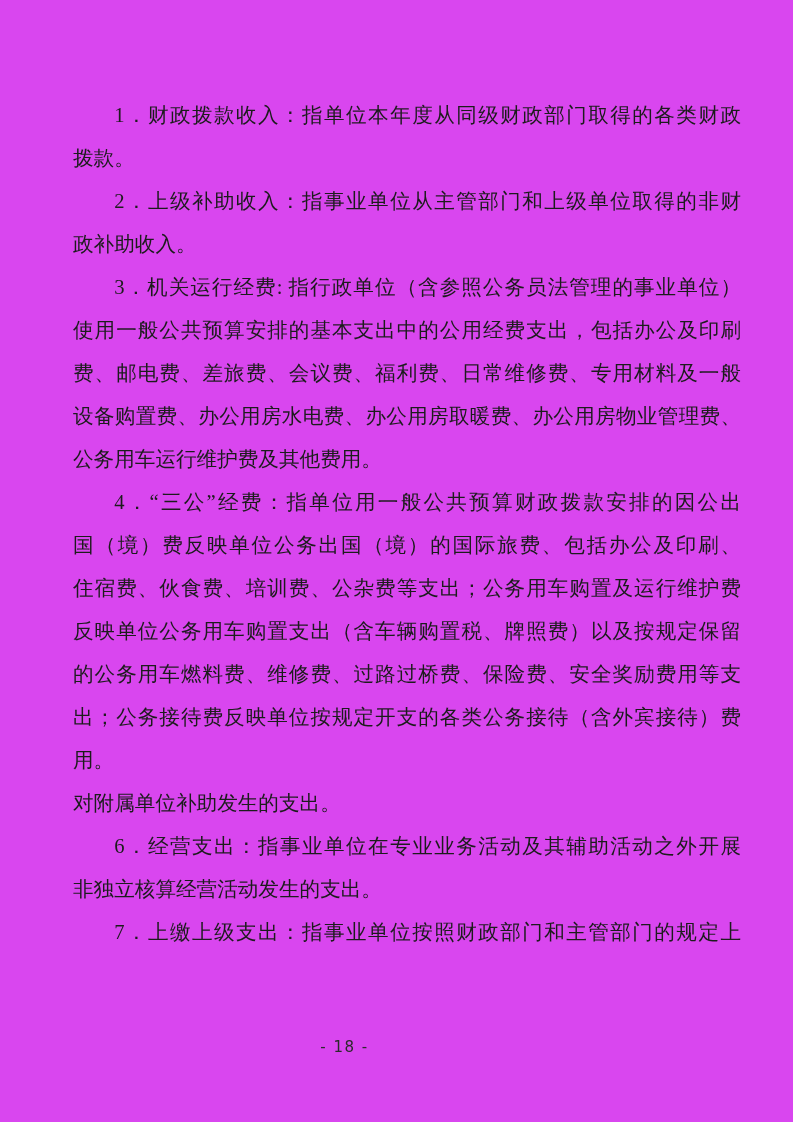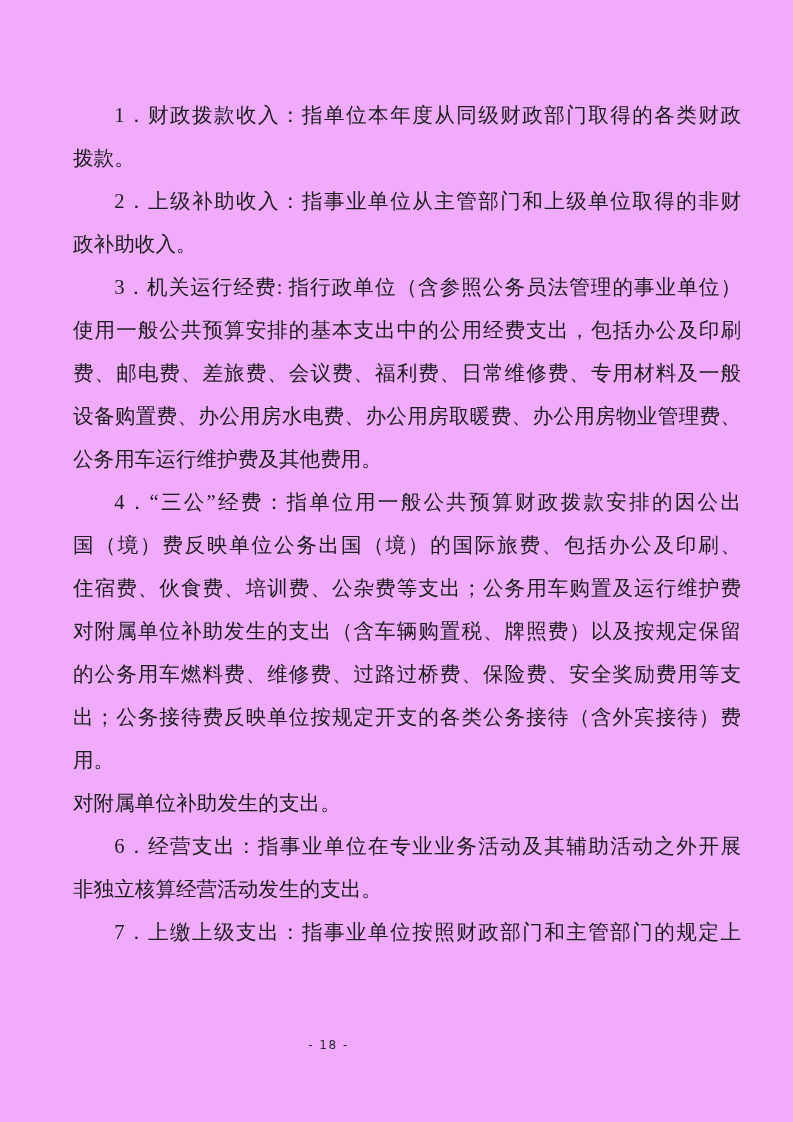--- a/index.html
+++ b/index.html
@@ -4,21 +4,21 @@
 <style>
   html, body {
     margin: 0;
     padding: 0;
     background: #ffffff;
   }
   .page {
     position: relative;
     width: 793px;
     height: 1122px;
-    background: #f0abfc;
+    background: #d946ef;
     box-sizing: border-box;
     padding: 94px 80px 0 73px;
     overflow: hidden;
     font-family: "Liberation Serif", serif;
   }
   .doc-body {
     width: 668px;
   }
   .line {
     width: 668px;
@@ -33,24 +33,24 @@
   }
   .line.first {
     text-indent: 2em;
   }
   .line.lastline {
     text-align-last: left;
   }
   .footer {
     position: absolute;
     top: 1038px;
-    left: 0;
+    left: 16px;
     width: 657px;
     text-align: center;
-    font-size: 12px;
+    font-size: 15px;
     letter-spacing: 1.5px;
     color: #2a2a2a;
     font-family: "DejaVu Sans", sans-serif;
   }
 </style>
 </head>
 <body>
 
 <div class="page">
   <div class="doc-body">
@@ -59,21 +59,21 @@
       <div class="line first">2．上级补助收入：指事业单位从主管部门和上级单位取得的非财</div>
       <div class="line lastline">政补助收入。</div>
       <div class="line first">3．机关运行经费: 指行政单位（含参照公务员法管理的事业单位）</div>
       <div class="line">使用一般公共预算安排的基本支出中的公用经费支出，包括办公及印刷</div>
       <div class="line">费、邮电费、差旅费、会议费、福利费、日常维修费、专用材料及一般</div>
       <div class="line">设备购置费、办公用房水电费、办公用房取暖费、办公用房物业管理费、</div>
       <div class="line lastline">公务用车运行维护费及其他费用。</div>
       <div class="line first">4．“三公”经费：指单位用一般公共预算财政拨款安排的因公出</div>
       <div class="line">国（境）费反映单位公务出国（境）的国际旅费、包括办公及印刷、</div>
       <div class="line">住宿费、伙食费、培训费、公杂费等支出；公务用车购置及运行维护费</div>
-      <div class="line">对附属单位补助发生的支出（含车辆购置税、牌照费）以及按规定保留</div>
+      <div class="line">反映单位公务用车购置支出（含车辆购置税、牌照费）以及按规定保留</div>
       <div class="line">的公务用车燃料费、维修费、过路过桥费、保险费、安全奖励费用等支</div>
       <div class="line">出；公务接待费反映单位按规定开支的各类公务接待（含外宾接待）费</div>
       <div class="line lastline">用。</div>
       <div class="line lastline">对附属单位补助发生的支出。</div>
       <div class="line first">6．经营支出：指事业单位在专业业务活动及其辅助活动之外开展</div>
       <div class="line lastline">非独立核算经营活动发生的支出。</div>
       <div class="line first">7．上缴上级支出：指事业单位按照财政部门和主管部门的规定上</div>
     </div>
   <div class="footer">- 18 -</div>
 </div>

